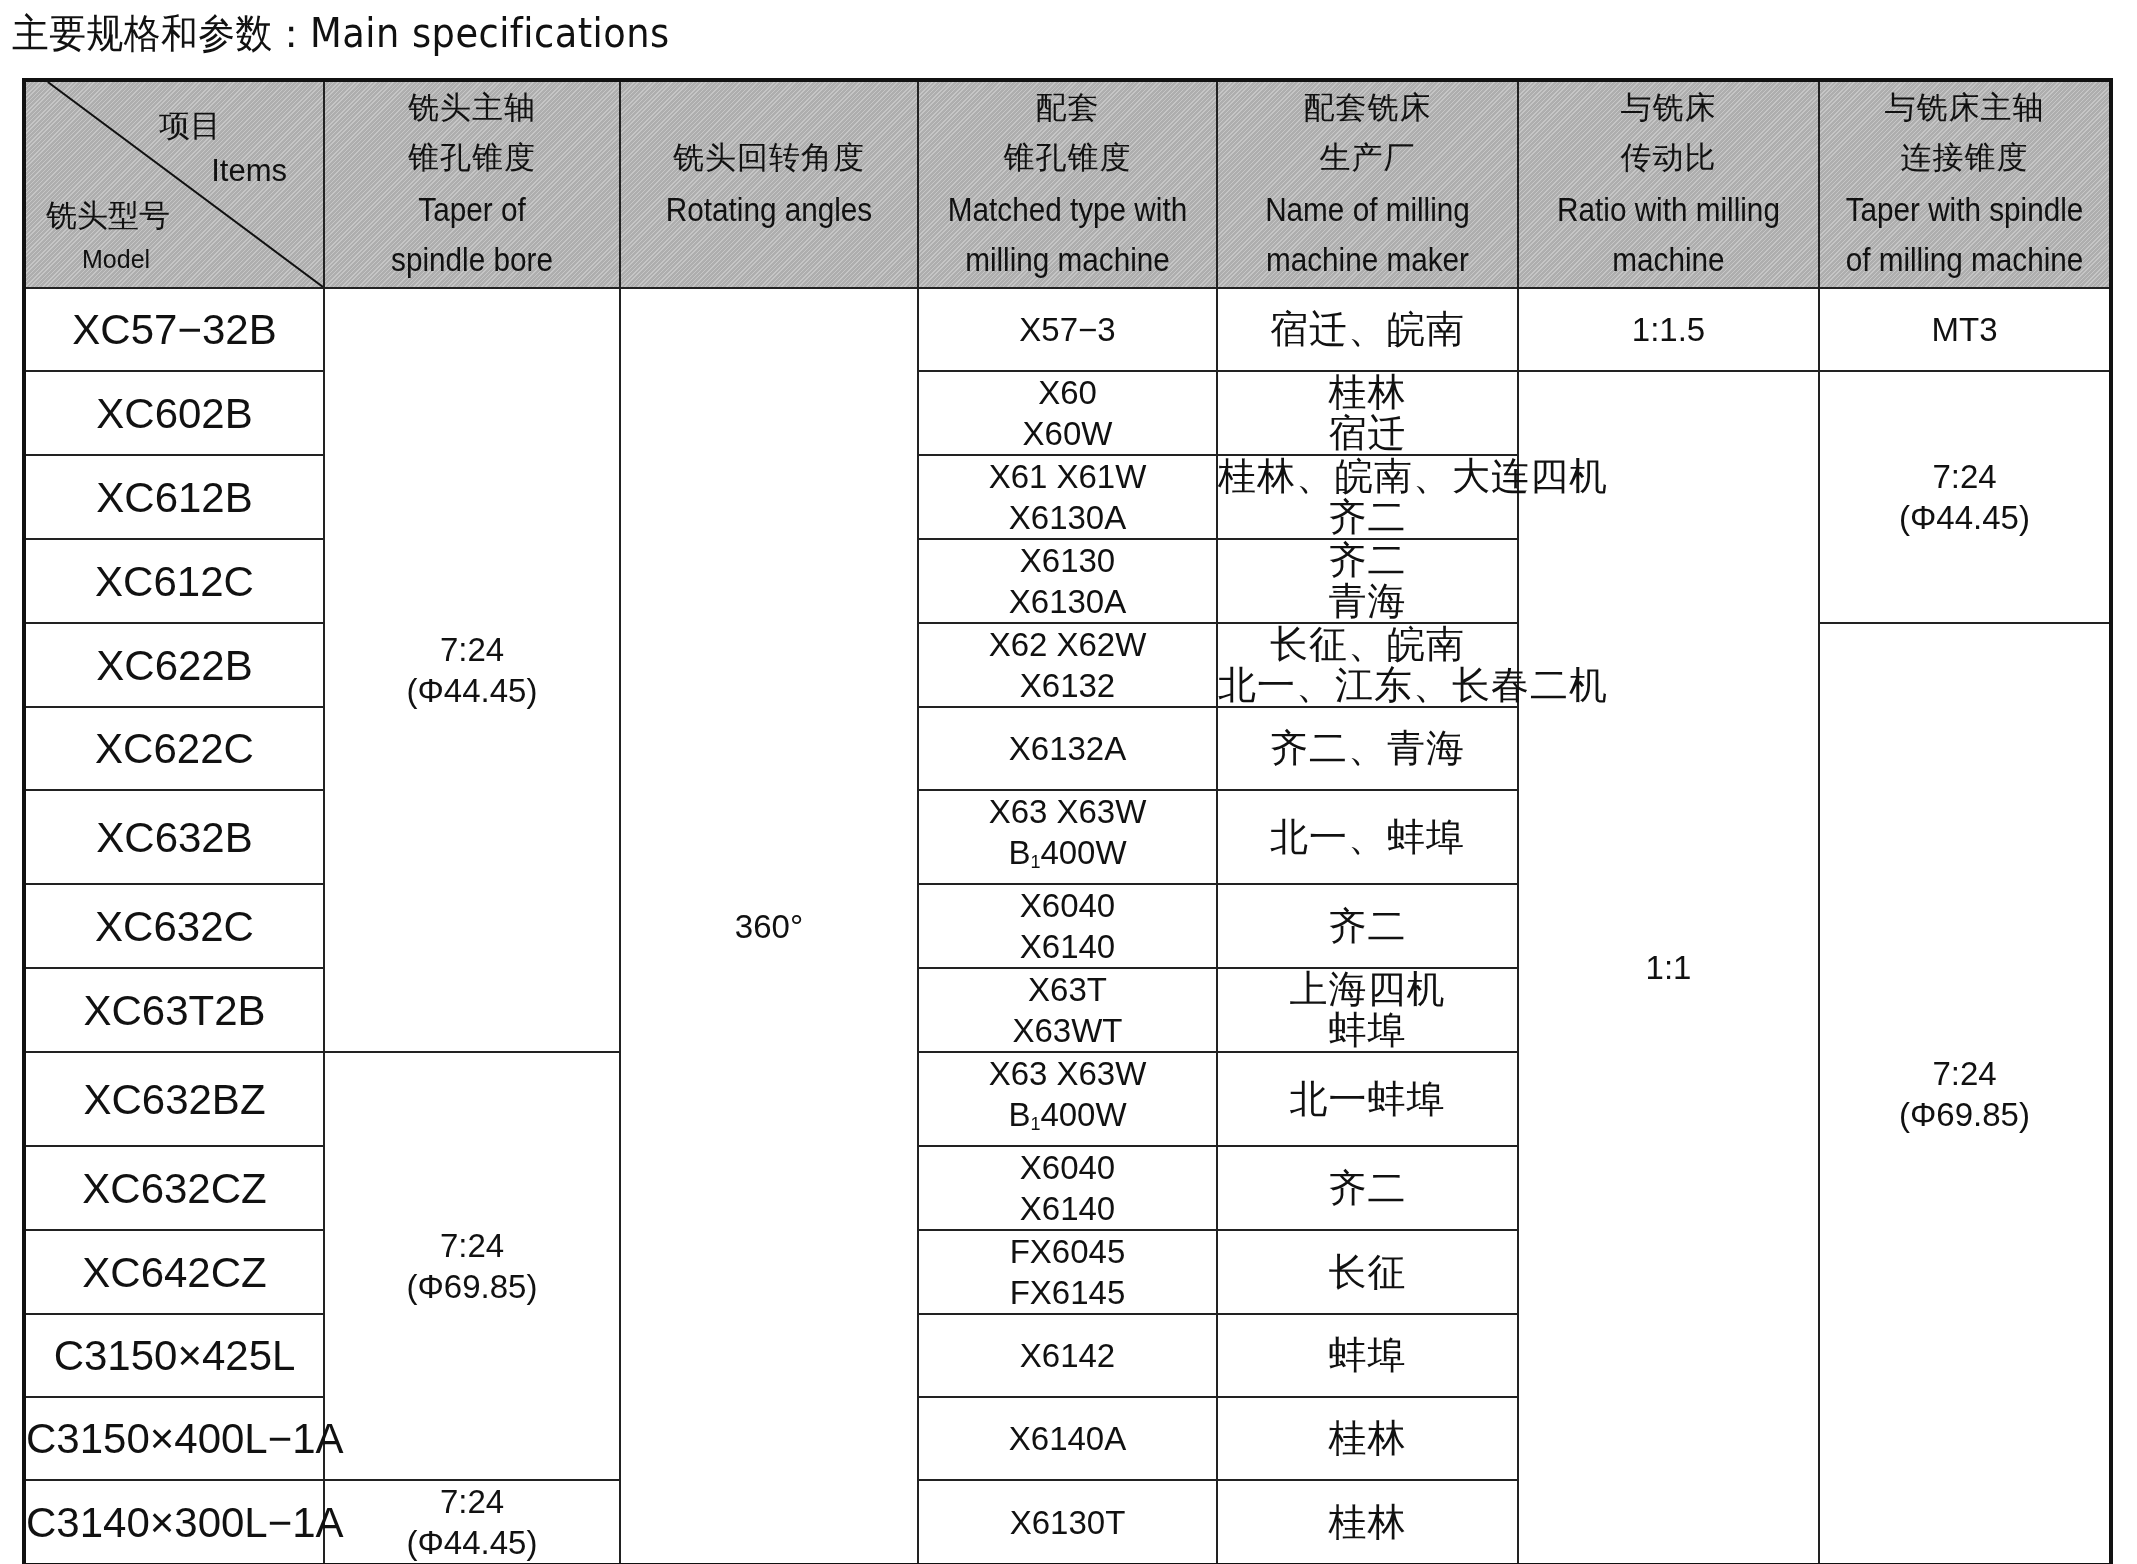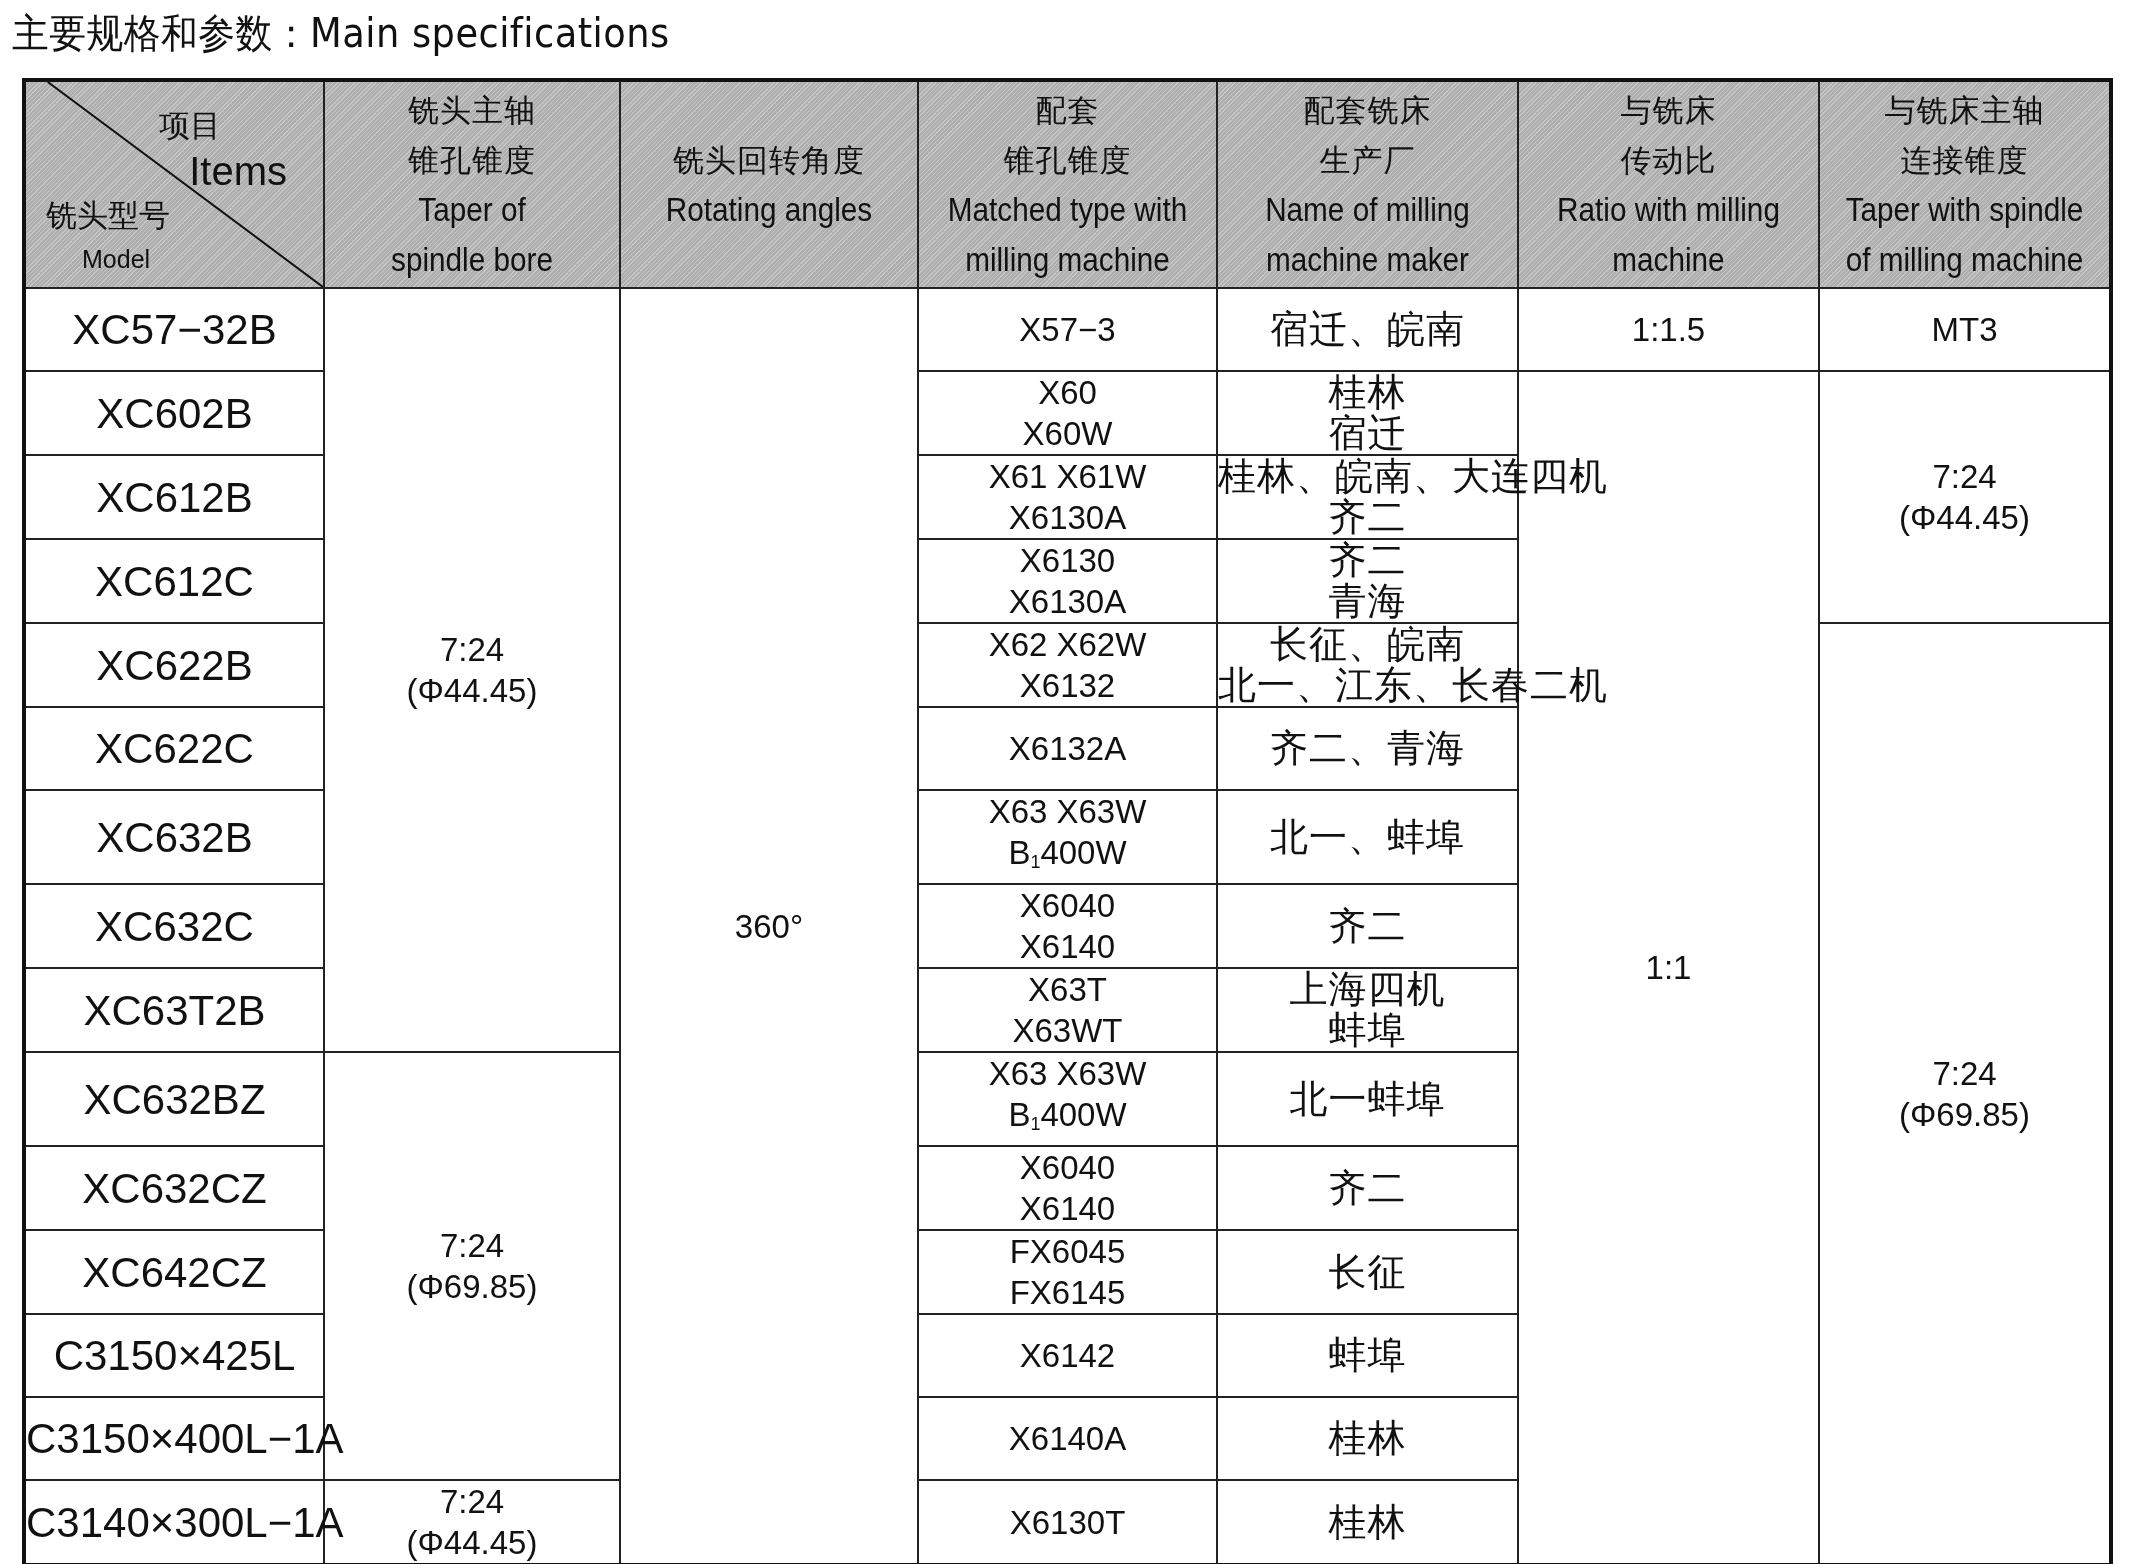--- a/index.html
+++ b/index.html
@@ -8,30 +8,30 @@
   .title { position:absolute; left:12px; top:6px; font-size:40px; letter-spacing:0.5px;
            white-space:nowrap; transform:scaleX(0.92); transform-origin:left top; }
   table.spec { position:absolute; left:22px; top:78px; width:2087px;
                border-collapse:collapse; table-layout:fixed;
                border:4px solid #111; }
   table.spec td, table.spec th { border:2px solid #222; text-align:center; vertical-align:middle;
                padding:0; font-weight:normal; }
   th { background-color:#b9b9b9;
        background-image:repeating-linear-gradient(135deg, rgba(255,255,255,0.18) 0 1px, rgba(0,0,0,0.06) 1px 3px);
        height:205px; font-size:31px; line-height:50px; }
-  th .cn { display:block; letter-spacing:1px; }
+  th .cn { display:block; letter-spacing:1px;font-family:Liberation Mono, monospace; }
   th .en { display:block; font-family:"Liberation Sans", sans-serif; font-size:33px; transform:scaleX(0.9); }
   td { height:81px; font-family:"Liberation Sans", sans-serif; font-size:33px; line-height:41px; }
   td .ln { display:block; white-space:nowrap; }
   td.cn { font-family:"DejaVu Sans", sans-serif; font-size:38px; letter-spacing:1px; }
   td.model { font-size:42px; }
   .diag-cell { position:relative; }
   .diag-cell svg { position:absolute; left:0; top:0; width:100%; height:100%; }
   .diag-items-cn { position:absolute; right:102px; top:18px; }
-  .diag-items-en { position:absolute; right:36px; top:64px; font-family:"Liberation Sans", sans-serif; font-size:40px; }
+  .diag-items-en { position:absolute; right:36px; top:64px; font-family:"Liberation Sans", sans-serif; font-size:31px; }
   .diag-model-cn { position:absolute; left:20px; top:108px; }
   .diag-model-en { position:absolute; left:56px; top:152px; font-family:"Liberation Sans", sans-serif; font-size:25px; }
   sub.s { font-size:18px; vertical-align:-4px; }
 </style>
 </head>
 <body>
 
 <div class="title">主要规格和参数：Main specifications</div>
 
 <table class="spec">

